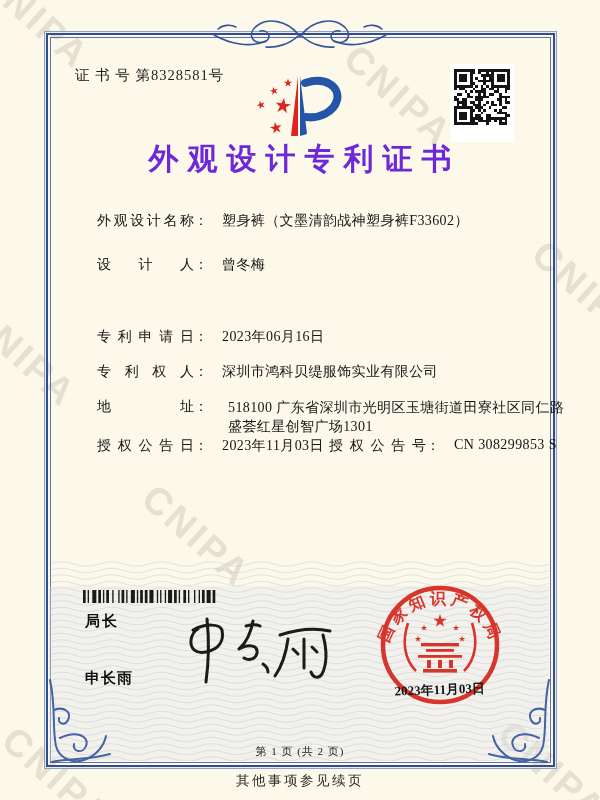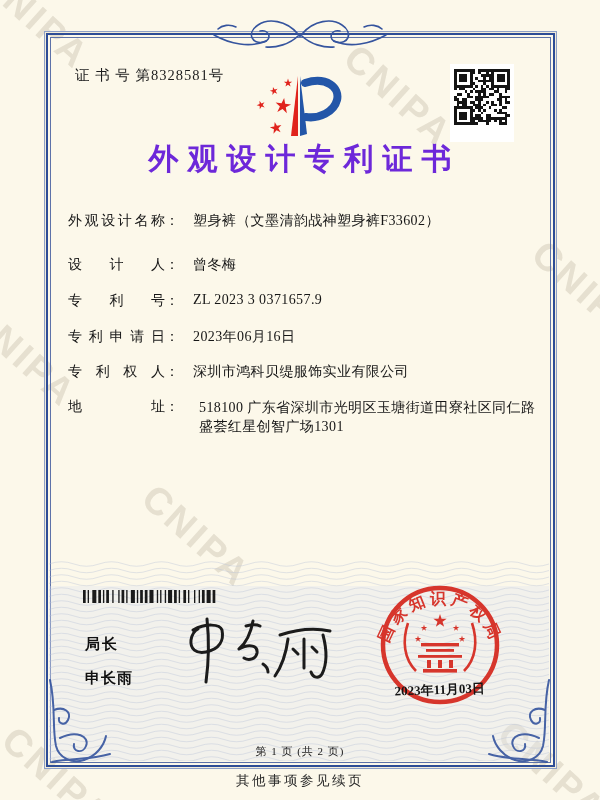--- a/index.html
+++ b/index.html
@@ -10,29 +10,29 @@
     font-weight:bold;font-size:38px;letter-spacing:3px;color:rgba(172,163,140,0.28);
     transform:translate(-50%,-50%) rotate(42deg);white-space:nowrap;pointer-events:none;}
   .frame{position:absolute;left:46px;top:33px;width:505px;height:730px;
     border:2px solid #2e4d96;box-shadow:0 0 0 1px #f2ecd9,0 0 0 2px #8fa0c6;}
   .frame-inner{position:absolute;left:2px;top:2px;right:2px;bottom:2px;border:1px solid #5d72a9;}
   .cert-no{left:75px;top:66px;font-size:14.5px;color:#1c1c1c;letter-spacing:1px;text-align:center;}
   .qr-wrap{left:450px;top:64px;width:64px;height:78px;background:#ffffff;}
   .title{left:0;top:139px;width:100%;text-align:center;font-size:30px;font-weight:bold;
     color:#6d28d9;letter-spacing:9px;text-indent:9px;}
   .frow{left:68px;width:480px;font-size:14px;color:#161616;white-space:nowrap;}
-  .flabel{display:inline-block;width:97px;text-align:justify;text-align-last:justify;vertical-align:top;}
+  .flabel{display:inline-block;width:97px;text-align:justify;text-align-last:justify;vertical-align:top;margin-left:29px;}
   .fcolon{display:inline-block;vertical-align:top;}
   .fvalue{display:inline-block;margin-left:14px;vertical-align:top;letter-spacing:0.4px;}
   .addr-lines{display:inline-block;margin-left:20px;vertical-align:top;white-space:normal;
     width:360px;line-height:19px;letter-spacing:0.4px;}
   .pair2{position:absolute;left:232px;top:0;}
   .para{left:70px;width:465px;font-size:13px;line-height:18.6px;color:#262626;
     font-style:italic;text-indent:2.1em;letter-spacing:0.6px;text-align:justify;}
-  .sig-title{left:85px;top:635px;font-size:15px;font-weight:bold;color:#111;
+  .sig-title{left:85px;top:612px;font-size:15px;font-weight:bold;color:#111;
     font-family:"Liberation Sans","DejaVu Sans",sans-serif;letter-spacing:2px;}
   .sig-name{left:85px;top:669px;font-size:15px;font-weight:bold;color:#111;
     font-family:Liberation Serif, serif;letter-spacing:1px;}
   .page-info{left:0;top:744px;width:100%;text-align:center;font-size:11px;color:#222;letter-spacing:1px;}
   .cont-note{left:0;top:772px;width:100%;text-align:center;font-size:13.5px;color:#2a2a2a;
     letter-spacing:2.5px;}
   svg{display:block;}
 </style>
 </head>
 <body>
@@ -389,31 +389,34 @@
   </div>
 
   <div class="abs title">外观设计专利证书</div>
 
   <div class="abs frow" style="top:212px">
     <span class="flabel">外观设计名称</span><span class="fcolon">：</span><span class="fvalue">塑身裤（文墨清韵战神塑身裤F33602）</span>
   </div>
   <div class="abs frow" style="top:256px">
     <span class="flabel">设计人</span><span class="fcolon">：</span><span class="fvalue">曾冬梅</span>
   </div>
-  <div class="abs frow" style="top:292px">
-    <span class="flabel">专利号</span><span class="fcolon">：</span><span class="fvalue">ZL 2023 3 0371657.9</span>
-  </div>
   <div class="abs frow" style="top:328px">
     <span class="flabel">专利申请日</span><span class="fcolon">：</span><span class="fvalue">2023年06月16日</span>
   </div>
   <div class="abs frow" style="top:363px">
     <span class="flabel">专利权人</span><span class="fcolon">：</span><span class="fvalue">深圳市鸿科贝缇服饰实业有限公司</span>
   </div>
   <div class="abs frow" style="top:398px">
     <span class="flabel">地址</span><span class="fcolon">：</span><span class="addr-lines"><span>518100 广东省深圳市光明区玉塘街道田寮社区同仁路</span><br><span>盛荟红星创智广场1301</span></span>
+  </div>
+  <div class="abs frow" style="top:437px">
+    <span class="flabel">授权公告日</span><span class="fcolon">：</span><span class="fvalue">2023年11月03日</span>
+    <span class="pair2">
+      <span class="flabel">授权公告号</span><span class="fcolon">：</span><span class="fvalue">CN 308299853 S</span>
+    </span>
   </div>
 
 
   <svg id="barcode-svg" class="abs" style="left:83px;top:590px" width="156" height="13">
       <rect x="0" y="0" width="2.7" height="13" fill="#1a1a1a"></rect>
       <rect x="4.65" y="0" width="1.35" height="13" fill="#1a1a1a"></rect>
       <rect x="9.3" y="0" width="4.050000000000001" height="13" fill="#1a1a1a"></rect>
       <rect x="15.3" y="0" width="2.7" height="13" fill="#1a1a1a"></rect>
       <rect x="19.95" y="0" width="1.35" height="13" fill="#1a1a1a"></rect>
       <rect x="23.25" y="0" width="2.7" height="13" fill="#1a1a1a"></rect>

